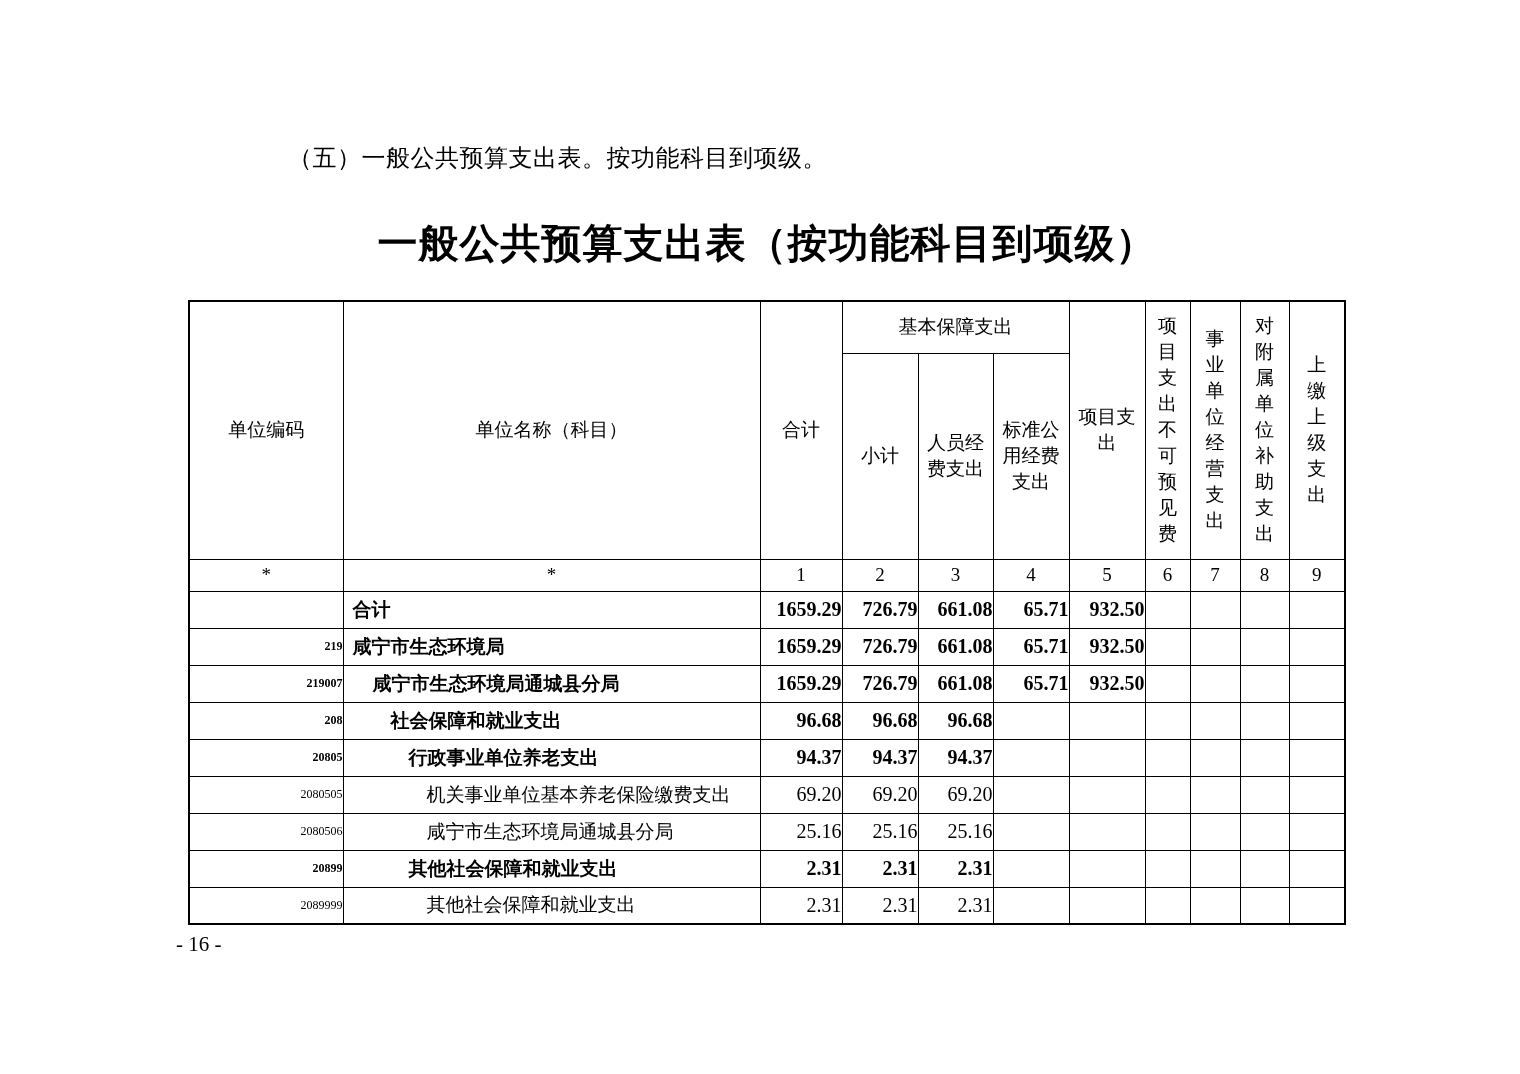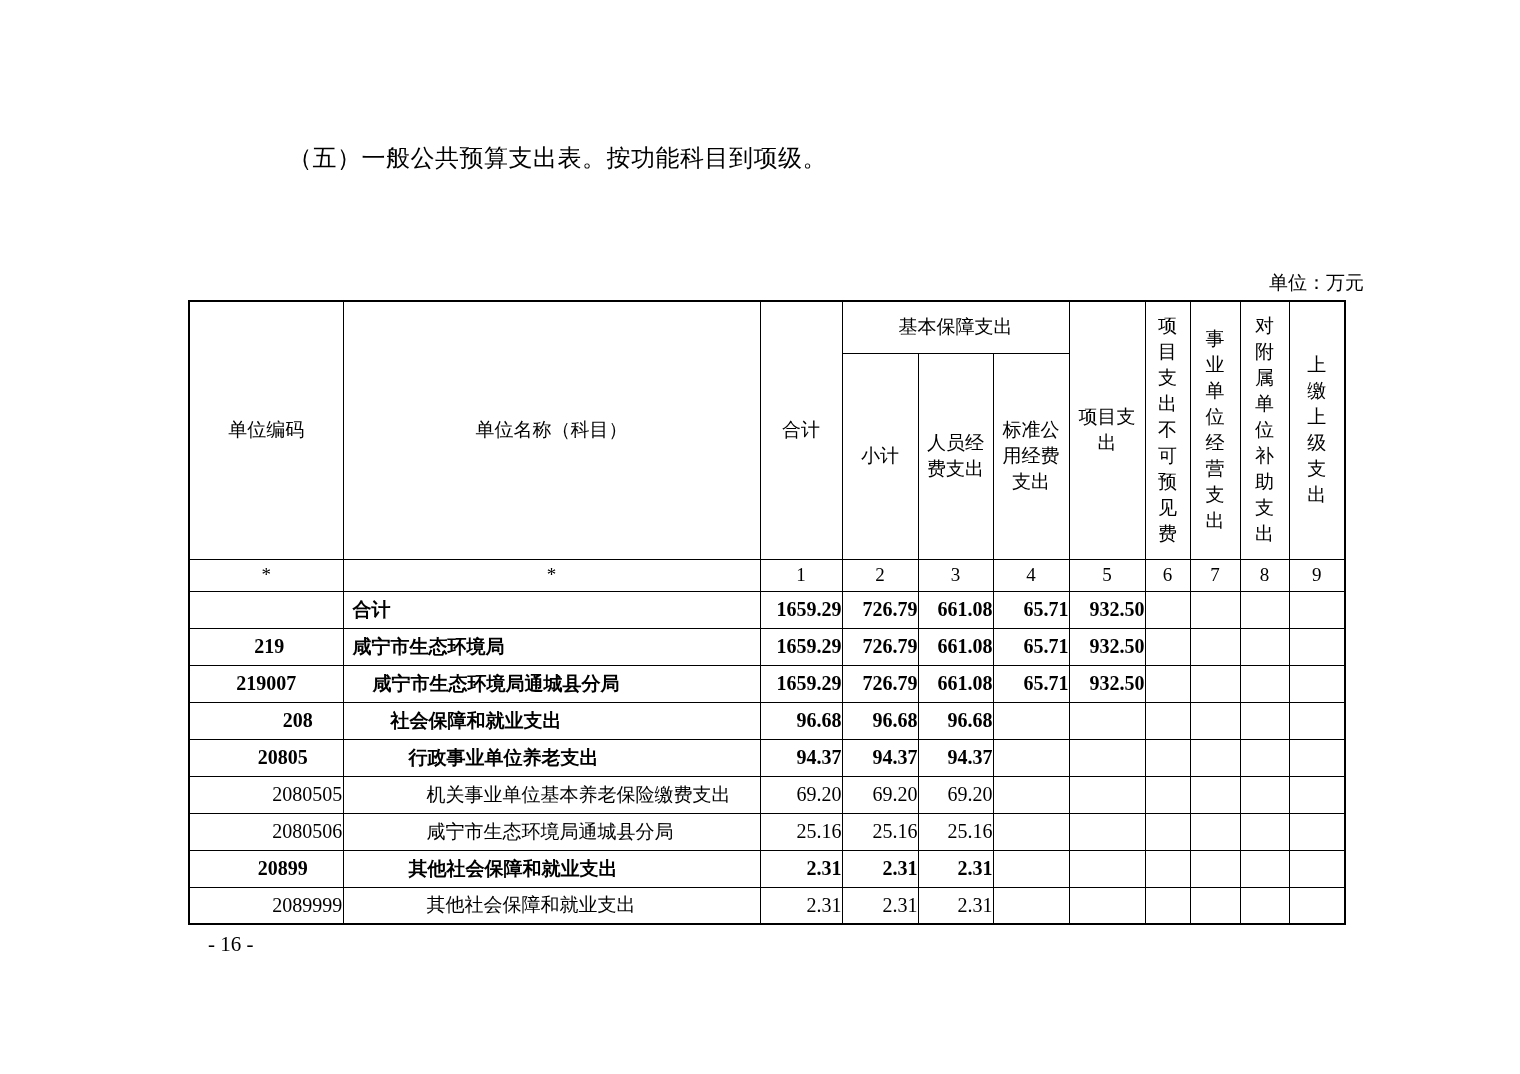--- a/index.html
+++ b/index.html
@@ -41,48 +41,48 @@
     text-align:center;
     line-height:26px;
     padding:2px;
   }
   tr.h-band1{height:52px;}
   tr.h-band2{height:206px;}
   tr.idx{height:32px;}
   tr.idx th{font-weight:normal;font-size:19px;text-align:center;}
   tbody tr.data{height:37px;}
   .vstack{display:inline-block;white-space:pre;line-height:26px;font-size:19px;text-align:center;}
-  td.code{font-size:20px;text-align:center;}
+  td.code{font-size:12px;text-align:right;}
   td.name{font-size:19px;text-align:left;}
   td.val{font-size:20px;text-align:right;padding-right:8px;}
   tr.bold td{font-weight:bold;}
   td.code.lv1{padding-left:6px;}
   td.code.lv2{}
   td.code.lv3{padding-left:63px;}
   td.code.lv4{padding-left:33px;}
   td.code.lv5{padding-left:82px;}
   td.name.lv1{padding-left:9px;}
   td.name.lv2{padding-left:29px;}
   td.name.lv3{padding-left:47px;}
   td.name.lv4{padding-left:65px;}
   td.name.lv5{padding-left:83px;}
   .footer{
-    position:absolute;left:208px;top:932px;
+    position:absolute;left:176px;top:932px;
     font-size:21px;
   }
 </style>
 </head>
 <body>
 
 <div class="page">
 
   <div class="intro">（五）一般公共预算支出表。按功能科目到项级。</div>
 
-
-  <div class="unit-note">单位：万元</div>
+  <div class="title">一般公共预算支出表（按功能科目到项级）</div>
+
 
   <table class="budget">
     <colgroup>
       <col style="width:154px">
       <col style="width:417px">
       <col style="width:82px">
       <col style="width:76px">
       <col style="width:75px">
       <col style="width:76px">
       <col style="width:76px">

